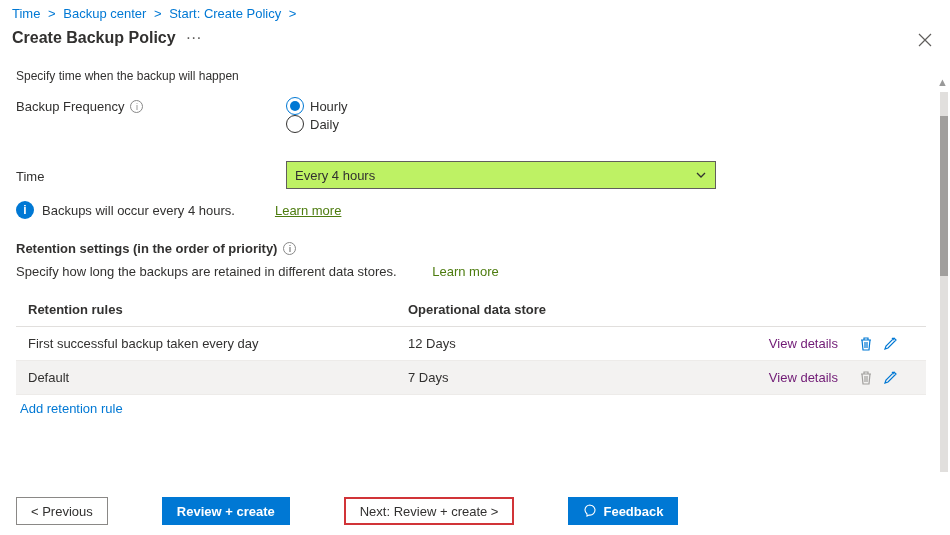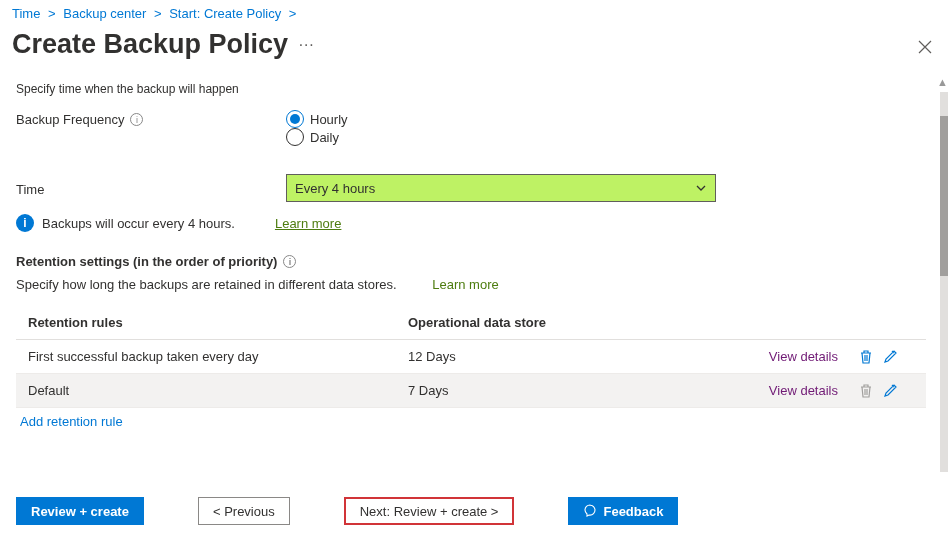--- a/index.html
+++ b/index.html
@@ -1,21 +1,21 @@
 <!DOCTYPE html>
 <html><head>
 <meta charset="utf-8">
 <style>
   * { box-sizing: border-box; margin: 0; padding: 0; }
   body { font-family: "Segoe UI", Arial, sans-serif; font-size: 13px; color: #323130; width: 950px; height: 535px; position: relative; background: #fff; }
   .breadcrumb { padding: 6px 12px; font-size: 13px; }
   .breadcrumb a { color: #0078d4; text-decoration: none; cursor: pointer; }
   .breadcrumb .sep { margin: 0 4px; color: #0078d4; }
   .page-title-row { display: flex; align-items: center; padding: 2px 12px 14px 12px; }
-  .page-title { font-size: 27px; font-weight: 600; color: #323130; }
+  .page-title { font-size: 16px; font-weight: 600; color: #323130; }
   .ellipsis { margin-left: 10px; color: #605e5c; font-size: 16px; cursor: pointer; }
   .close-x { margin-left: auto; margin-right: 6px; font-size: 18px; color: #605e5c; cursor: pointer; font-weight: 300; padding-top:4px; }
   .content { padding: 0 16px 0 16px; position: relative; }
   .scroll-up { position: absolute; right: 2px; top: 76px; color: #999; font-size: 11px;}
   .scroll-track { position: absolute; right: 2px; top: 92px; width: 8px; height: 380px; background: #e1dfdd; }
   .scroll-thumb { position: absolute; right: 2px; top: 116px; width: 8px; height: 160px; background: #a19f9d; }
   .subheader { font-size: 12px; color: #323130; margin: 8px 0 14px 0; }
   .form-row { display: flex; align-items: flex-start; margin-bottom: 10px; }
   .form-label { width: 270px; display: flex; align-items: center; gap: 6px; font-size: 13px; padding-top:2px;}
   .info-circle { display:inline-flex; width: 13px; height: 13px; border: 1px solid #888; border-radius: 50%; align-items: center; justify-content: center; font-size: 9px; color: #888; }
@@ -170,22 +170,22 @@
             </svg>
         </span>
       </div>
     </div>
   </div>
   <span class="add-rule">Add retention rule</span>
 
 </div>
 
 <div class="footer">
+  <span class="btn btn-secondary">&lt; Previous</span>
   <span class="btn btn-primary">Review + create</span>
-  <span class="btn btn-secondary">&lt; Previous</span>
   <span class="btn btn-highlight">Next: Review + create &gt;</span>
   <span class="btn btn-primary">
     <span class="feedback-icon">
       <svg width="14" height="14" viewBox="0 0 14 14">
           <path d="M7 1a5 5 0 0 0-5 5c0 2 1 3 2 4v2l2-1c.3.05.6.1 1 .1a5 5 0 1 0 0-10z" fill="none" stroke="#fff" stroke-width="1.1"></path>
         </svg>
     </span>
     <span>Feedback</span>
   </span>
 </div>

